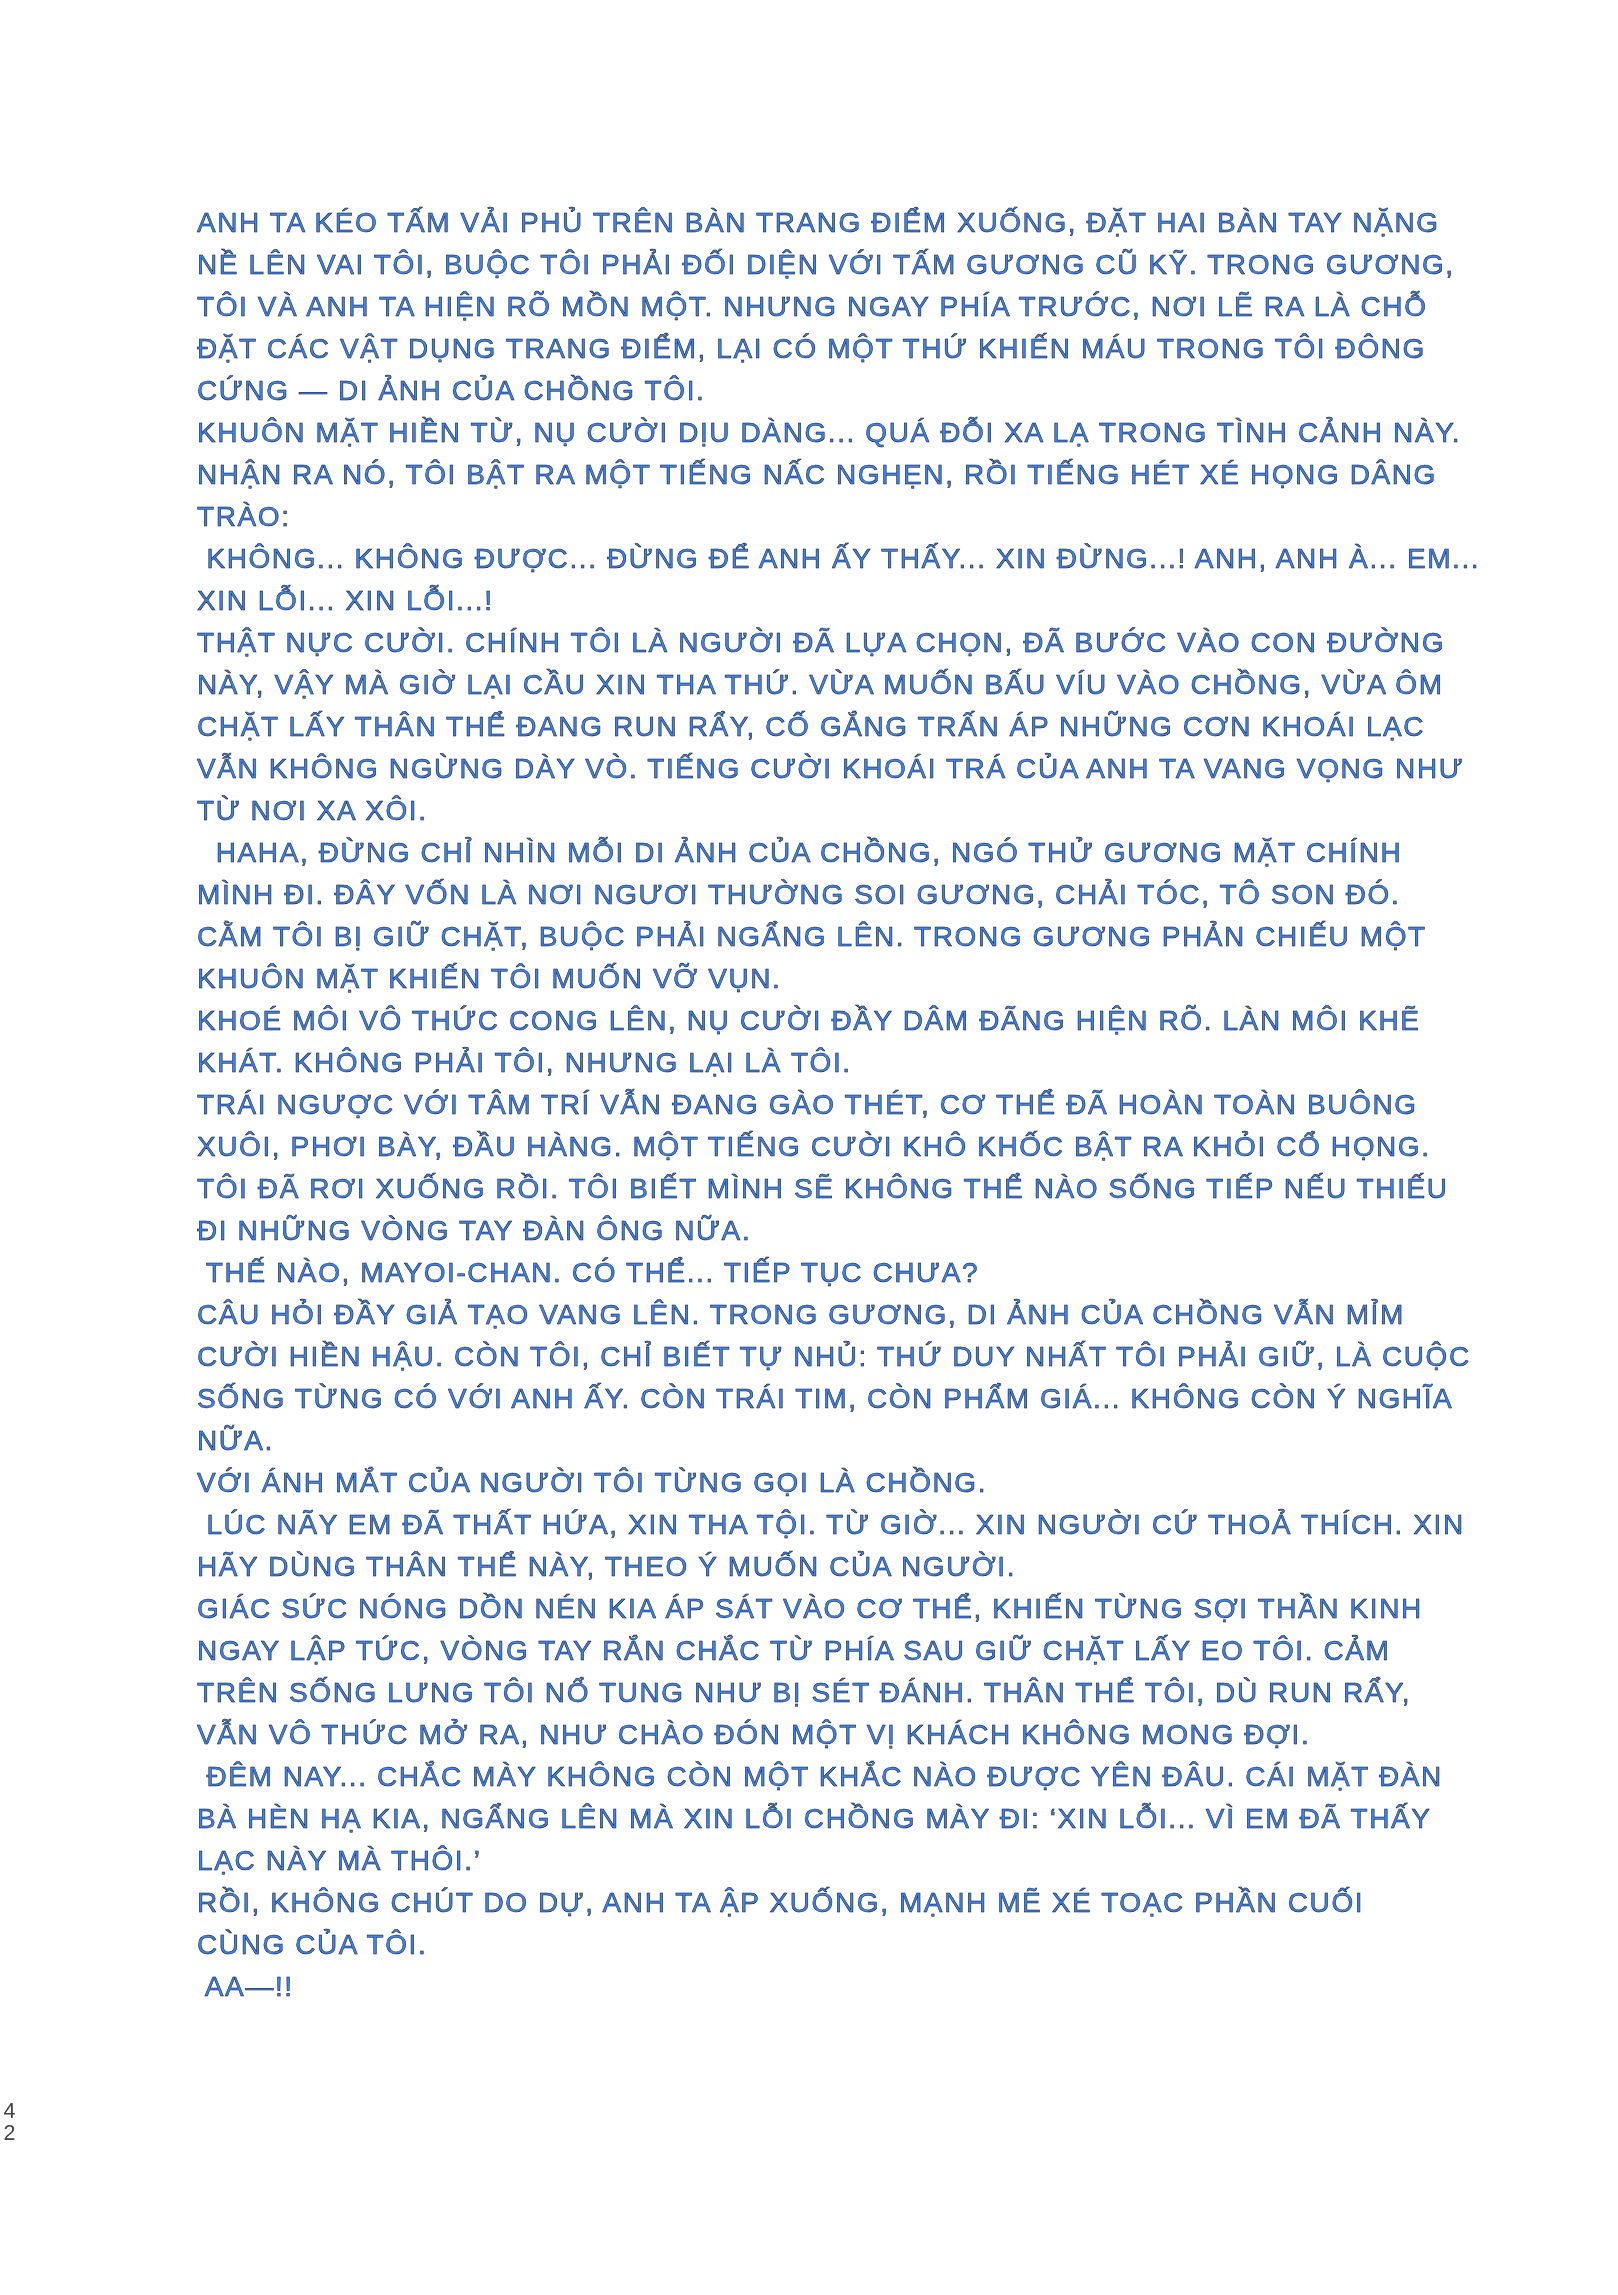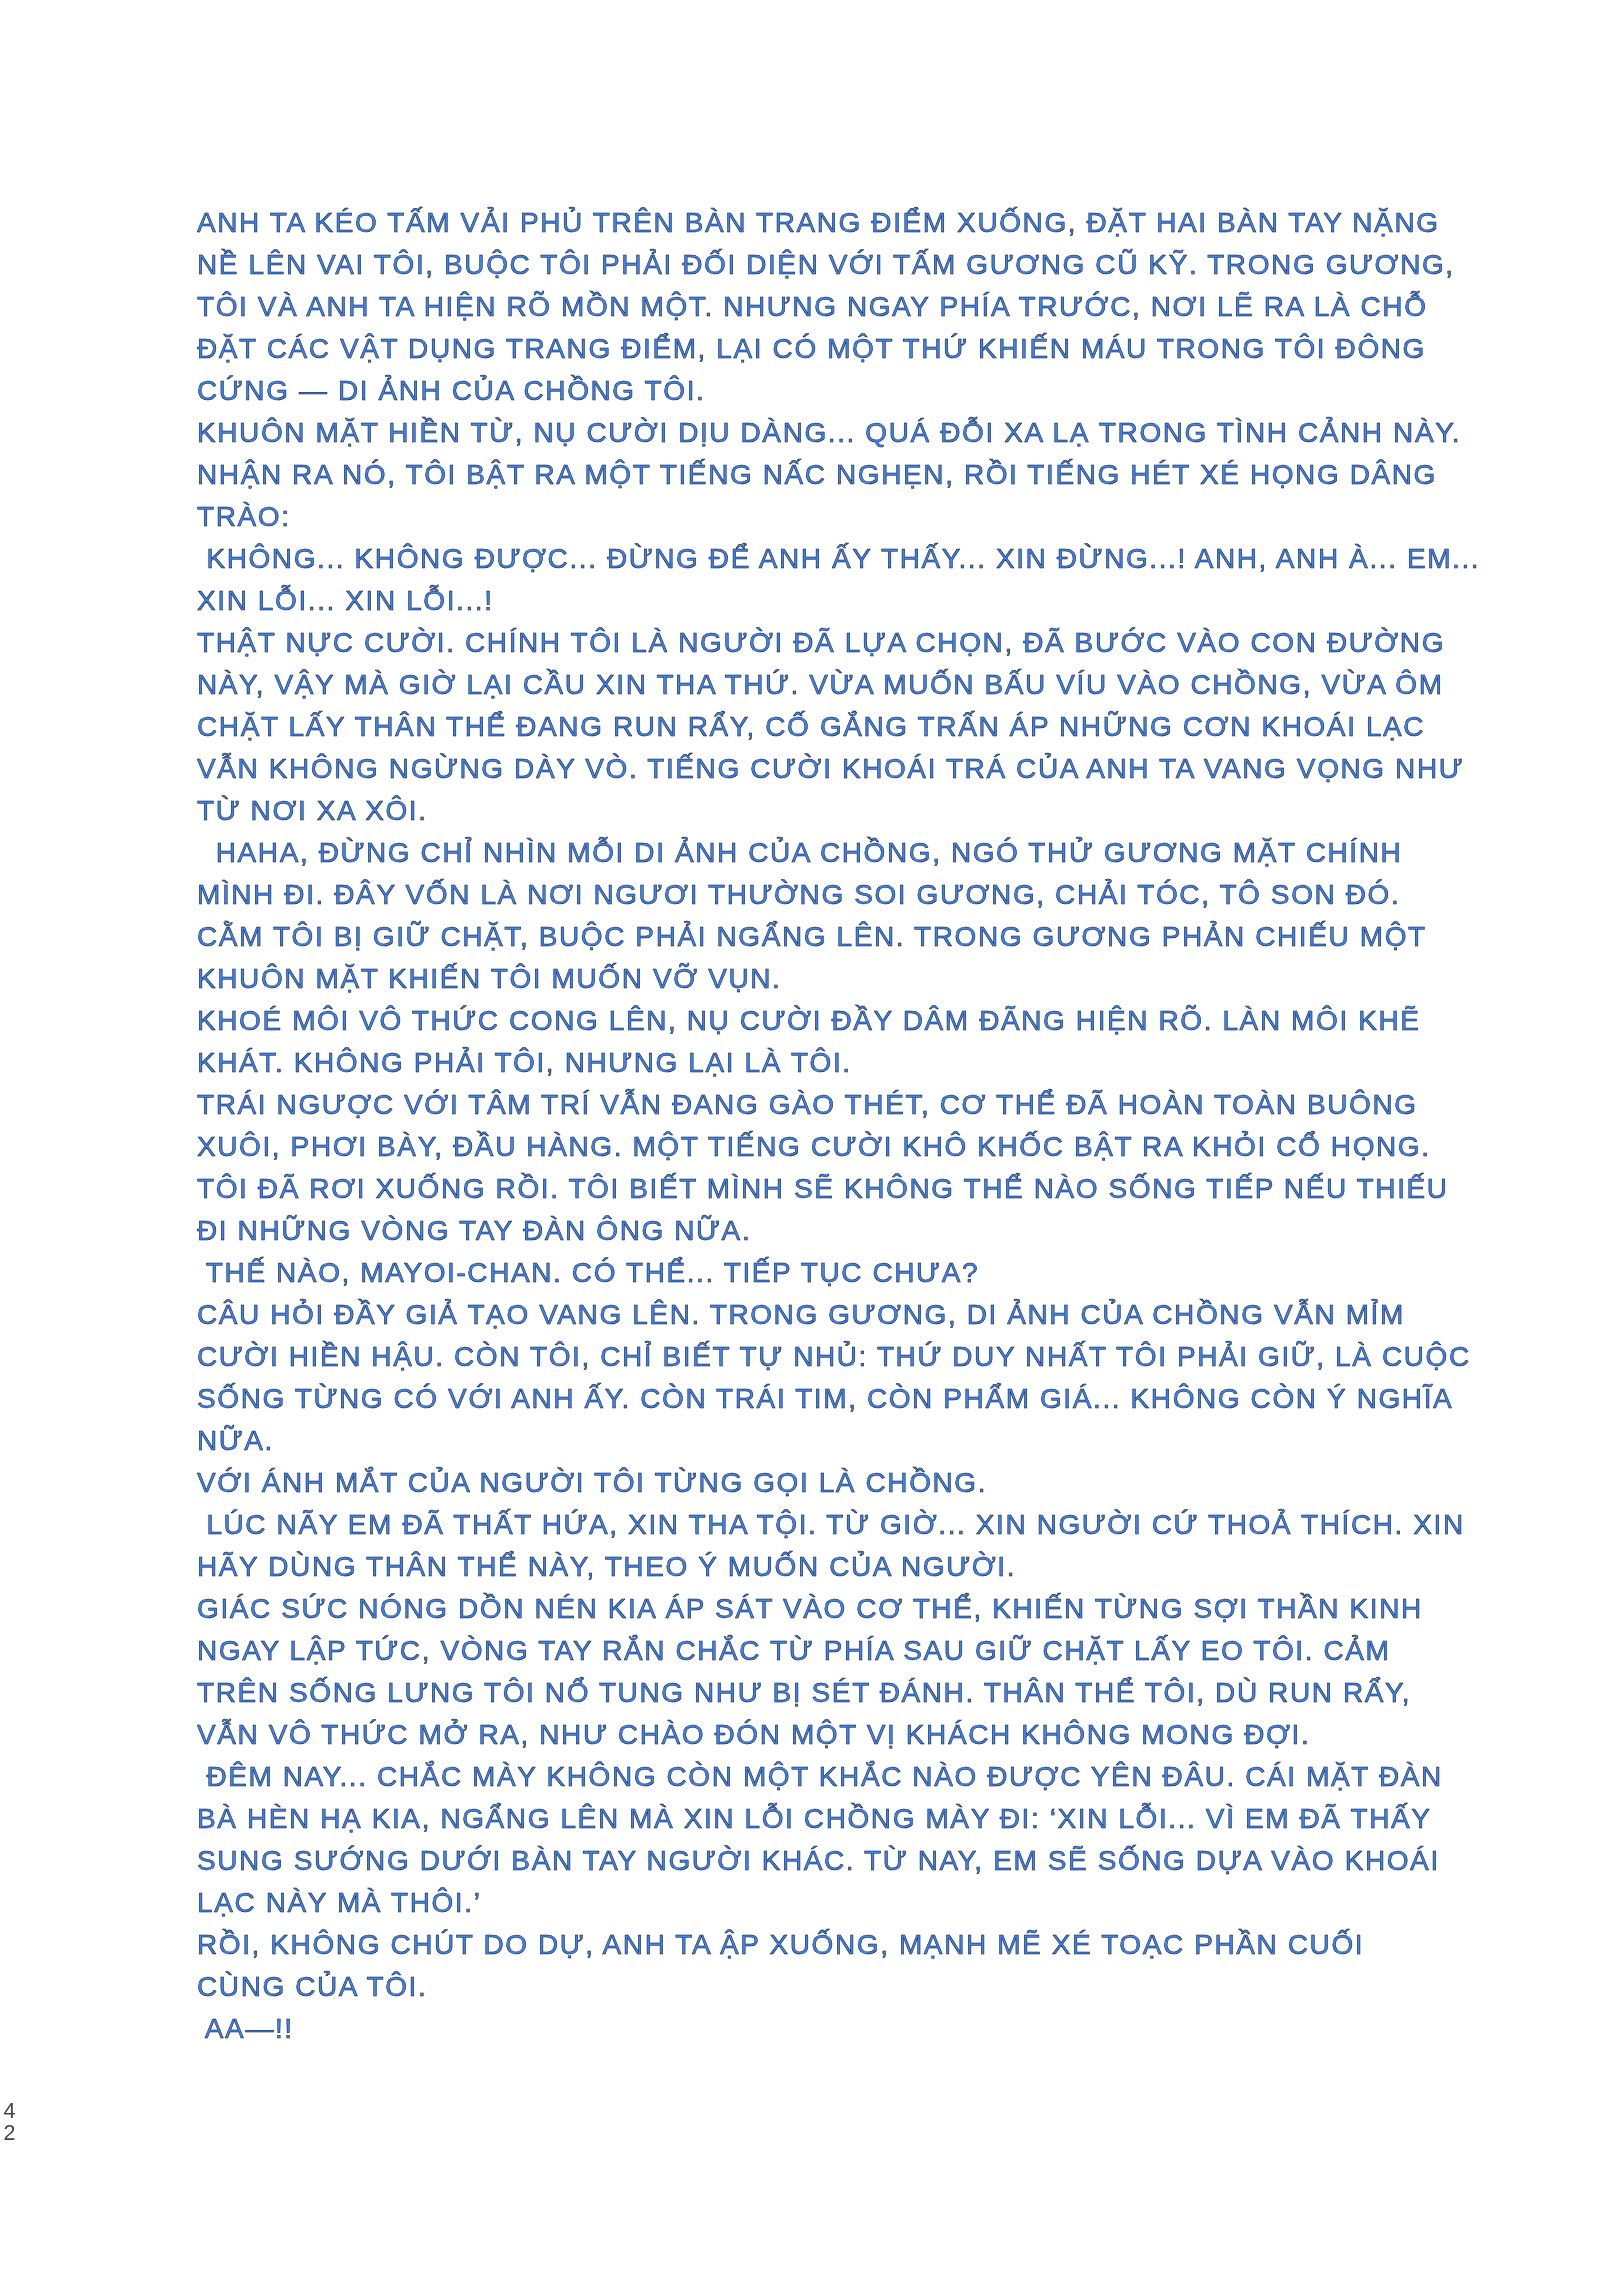--- a/index.html
+++ b/index.html
@@ -93,21 +93,20 @@
     <span class="line">nữa.</span>
     <span class="line">với ánh mắt của người tôi từng gọi là chồng.</span>
     <span class="line"> Lúc nãy em đã thất hứa, xin tha tội. Từ giờ... xin người cứ thoả thích. Xin</span>
     <span class="line">hãy dùng thân thể này, theo ý muốn của người.</span>
     <span class="line">giác sức nóng dồn nén kia áp sát vào cơ thể, khiến từng sợi thần kinh</span>
     <span class="line">Ngay lập tức, vòng tay rắn chắc từ phía sau giữ chặt lấy eo tôi. Cảm</span>
     <span class="line">trên sống lưng tôi nổ tung như bị sét đánh. Thân thể tôi, dù run rẩy,</span>
     <span class="line">vẫn vô thức mở ra, như chào đón một vị khách không mong đợi.</span>
     <span class="line"> Đêm nay... chắc mày không còn một khắc nào được yên đâu. Cái mặt đàn</span>
     <span class="line">bà hèn hạ kia, ngẩng lên mà xin lỗi chồng mày đi: ‘Xin lỗi... vì em đã thấy</span>
-    <span class="line">sung sướng dưới bàn tay người khác. Từ nay, em sẽ sống dựa vào khoái</span>
     <span class="line">lạc này mà thôi.’</span>
     <span class="line">Rồi, không chút do dự, anh ta ập xuống, mạnh mẽ xé toạc phần cuối</span>
     <span class="line">cùng của tôi.</span>
     <span class="line"> AA—!!</span>
   </div>
 
   <div class="page-number">
     <span>4</span>
     <span>2</span>
   </div>

